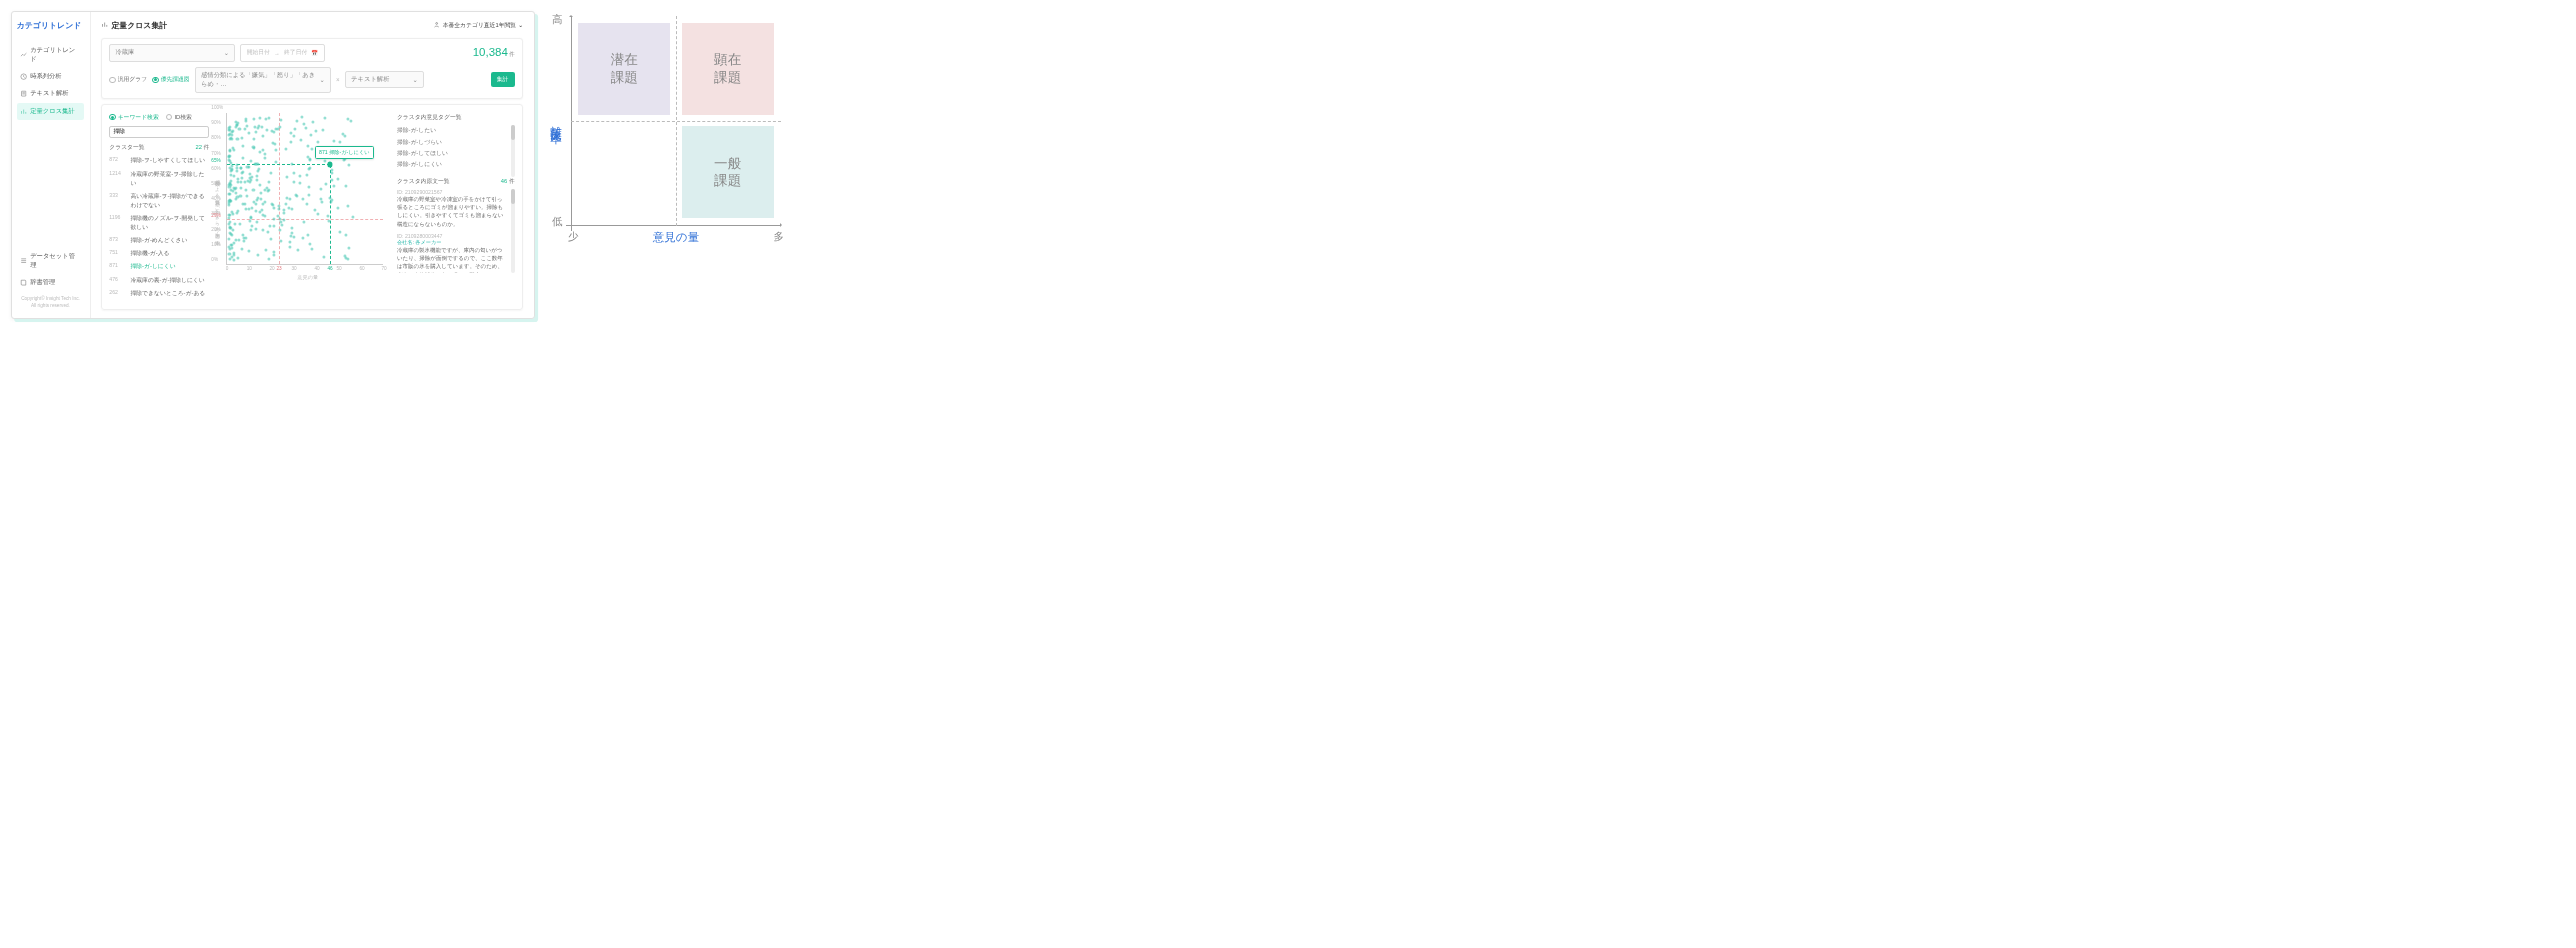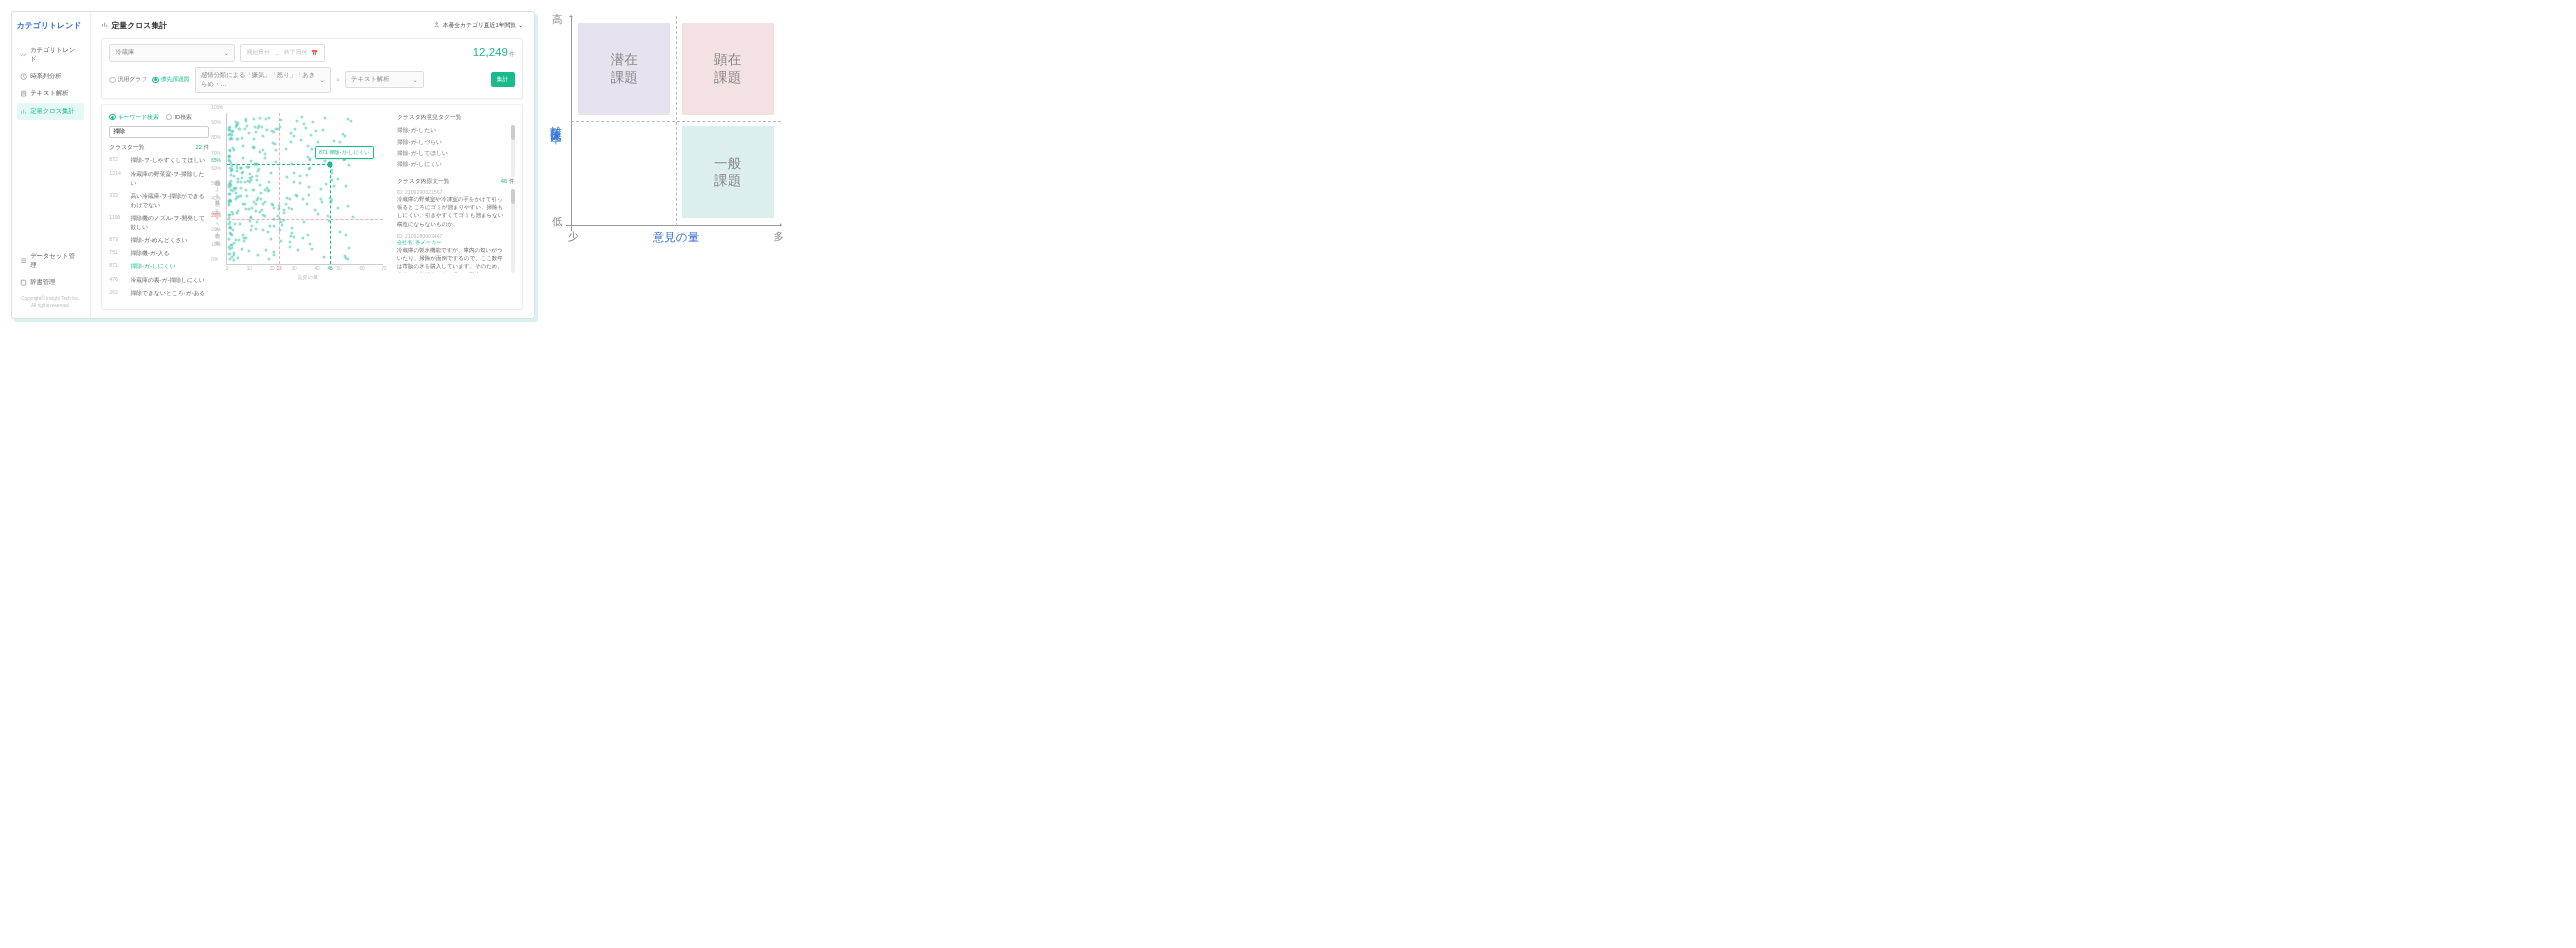--- a/index.html
+++ b/index.html
@@ -195,21 +195,21 @@
           <span>冷蔵庫</span>
           <span>⌄</span>
         </div>
         <div class="date-range">
           <span>開始日付</span>
           <span>→</span>
           <span>終了日付</span>
           <span>📅</span>
         </div>
         <div class="count">
-          <span>12,249</span><span class="count-unit">件</span>
+          <span>10,384</span><span class="count-unit">件</span>
         </div>
       </div>
 
       <div class="filter-row2">
         <label class="radio">
           <span class="radio-dot"></span>
             <span>汎用グラフ</span>
         </label>
         <label class="radio selected">
           <span class="radio-dot"></span>

